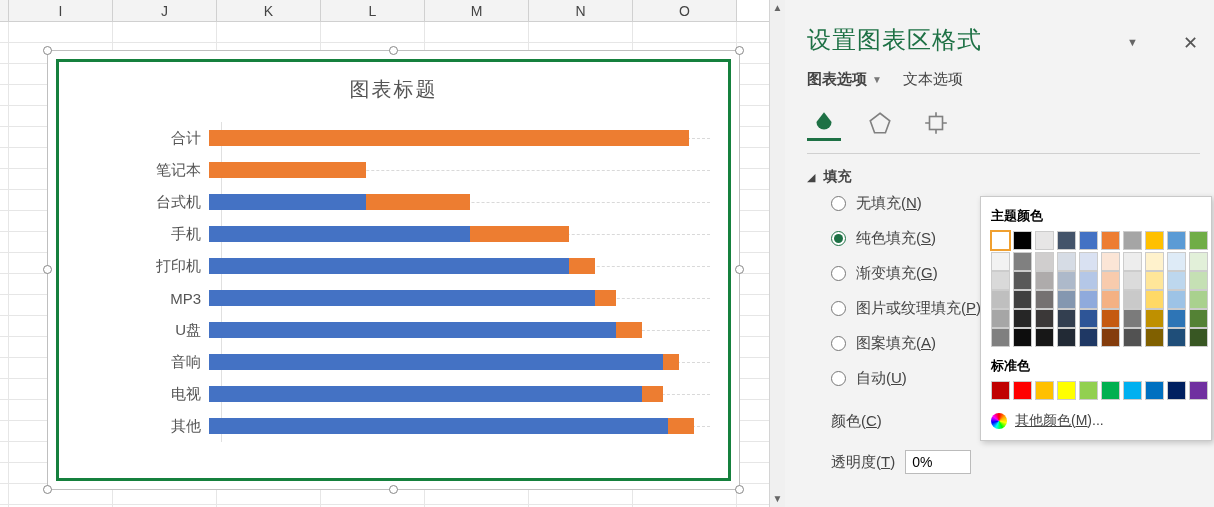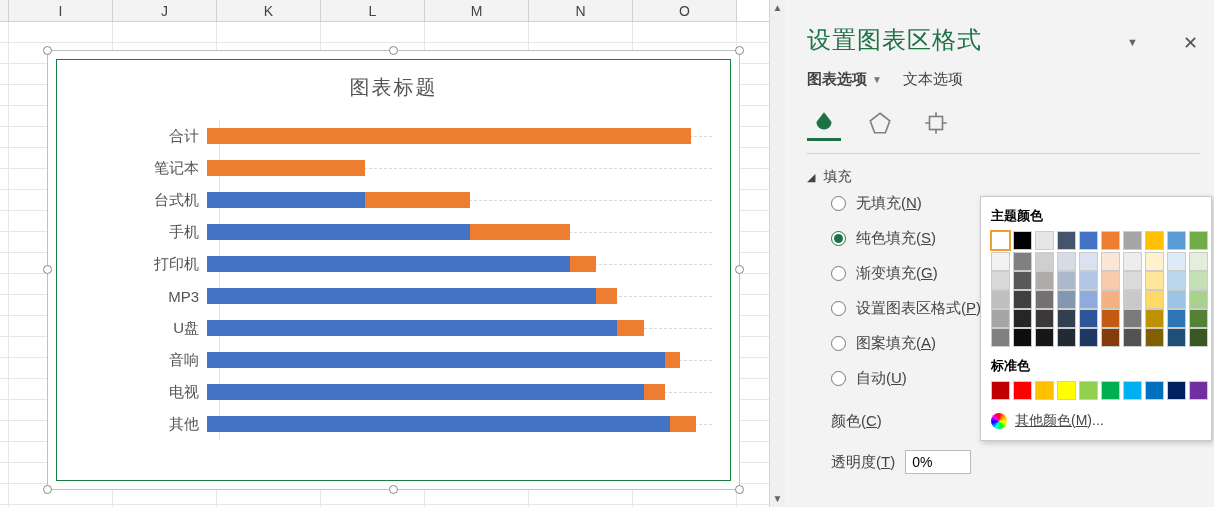--- a/index.html
+++ b/index.html
@@ -16,21 +16,21 @@
   .grid-row .cell:first-child { flex:0 0 9px; }
 
   
   .vscroll { position:absolute; left:769px; top:0; width:16px; height:507px; background:#f0f0f0; border-left:1px solid #d4d4d4; }
   .vscroll .up, .vscroll .down { height:16px; text-align:center; font-size:10px; line-height:16px; color:#666; cursor:pointer; }
   .vscroll .track { position:absolute; top:16px; bottom:16px; left:0; right:0; }
 
   
   .chart-object { position: absolute; left: 47px; top: 50px; width: 693px; height: 440px;
     background: #fff; border: 1px solid #bfbfbf; }
-  .chart-inner { position:absolute; left:8px; top:8px; right:8px; bottom:8px; border:1px solid #15803d; background:#fff;}
+  .chart-inner { position:absolute; left:8px; top:8px; right:8px; bottom:8px; border:3px solid #15803d; background:#fff;}
   .handle { position:absolute; width:9px; height:9px; border:1px solid #888; border-radius:50%; background:#fff; }
   .h-tl { left:-5px; top:-5px; } .h-tr { right:-5px; top:-5px; }
   .h-bl { left:-5px; bottom:-5px; } .h-br { right:-5px; bottom:-5px; }
   .h-t  { left:50%; top:-5px; margin-left:-5px;} .h-b { left:50%; bottom:-5px; margin-left:-5px;}
   .h-l  { top:50%; left:-5px; margin-top:-5px;} .h-r { top:50%; right:-5px; margin-top:-5px;}
 
   .chart-title { text-align:center; font-size:20px; color:#555; padding:14px 0 10px; letter-spacing:2px;}
   .plot { position:absolute; left:12px; right:18px; top:60px; bottom:14px; }
   .row { position:relative; height:32px; display:flex; align-items:center; }
   .row .ylabel { width:138px; text-align:right; padding-right:8px; font-size:15px; color:#555; }
@@ -473,39 +473,39 @@
       <svg width="26" height="26" viewBox="0 0 24 24">
           <rect x="6" y="6" width="12" height="12" fill="none" stroke="#808080" stroke-width="1.5"></rect>
           <path d="M12 2v4M12 18v4M2 12h4M18 12h4" stroke="#808080" stroke-width="1.5"></path>
         </svg>
     </div>
   </div>
   <div class="divider"></div>
 
   <div class="group-head">
     <span class="tri">◢</span>
-    <span style="font-weight:400;">填充</span>
+    <span style="font-weight:700;">填充</span>
   </div>
 
   <div class="radio-list">
     <label>
         <input type="radio" name="fill" style="">
         <span><span>无填充(</span><span class="accel">N</span><span>)</span></span>
       </label>
     <label>
         <input type="radio" name="fill" checked="" style="">
         <span><span>纯色填充(</span><span class="accel">S</span><span>)</span></span>
       </label>
     <label>
         <input type="radio" name="fill" style="">
         <span><span>渐变填充(</span><span class="accel">G</span><span>)</span></span>
       </label>
     <label>
         <input type="radio" name="fill" style="">
-        <span><span>设置图表区格式(</span><span class="accel">P</span><span>)</span></span>
+        <span><span>图片或纹理填充(</span><span class="accel">P</span><span>)</span></span>
       </label>
     <label>
         <input type="radio" name="fill" style="">
         <span><span>图案填充(</span><span class="accel">A</span><span>)</span></span>
       </label>
     <label>
         <input type="radio" name="fill" style="">
         <span><span>自动(</span><span class="accel">U</span><span>)</span></span>
       </label>
   </div>

